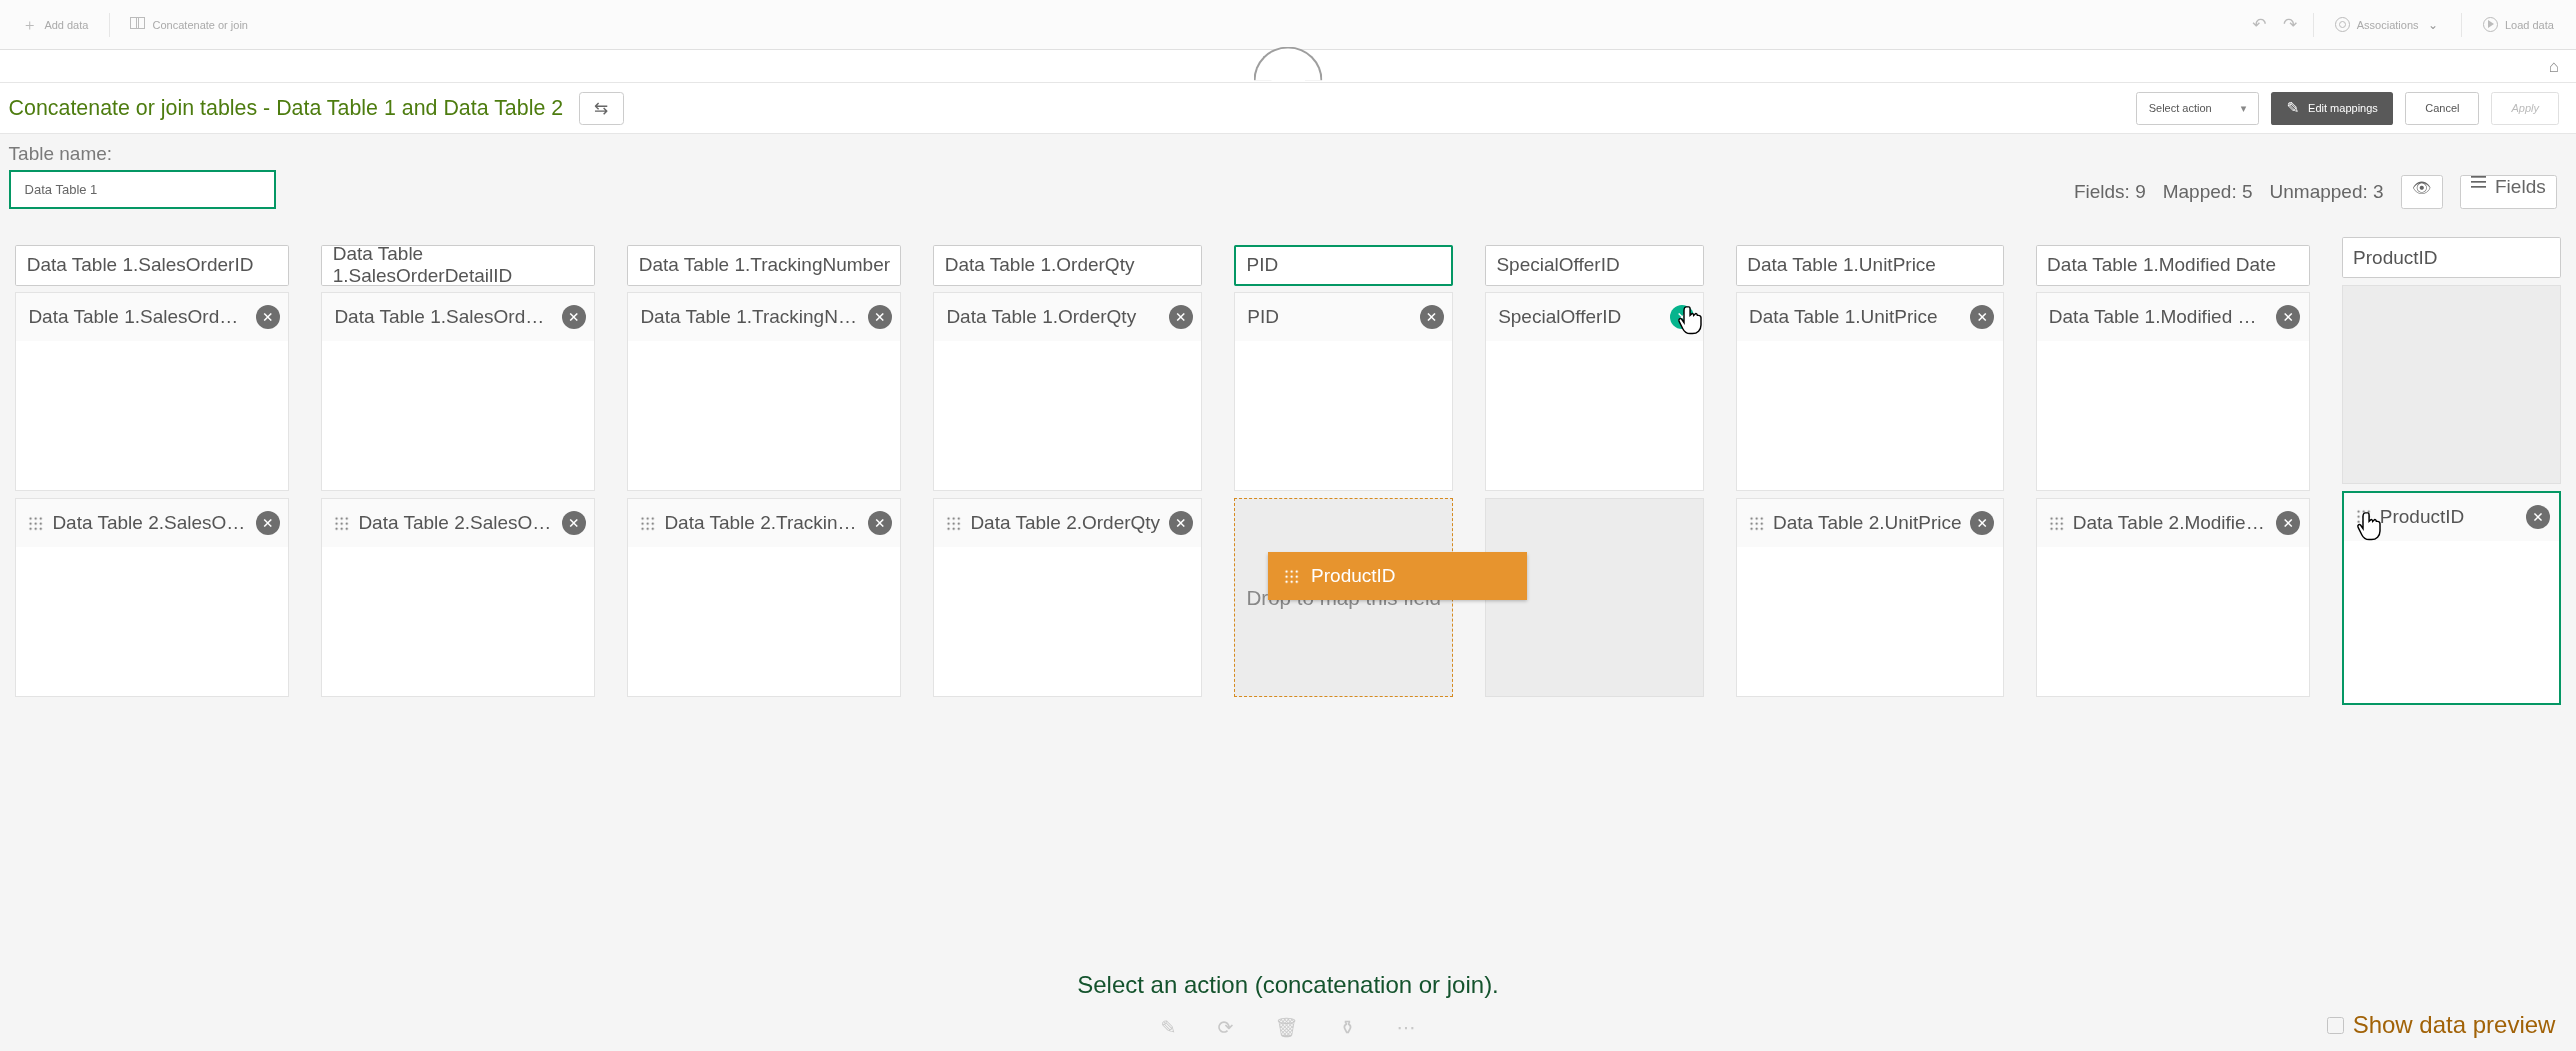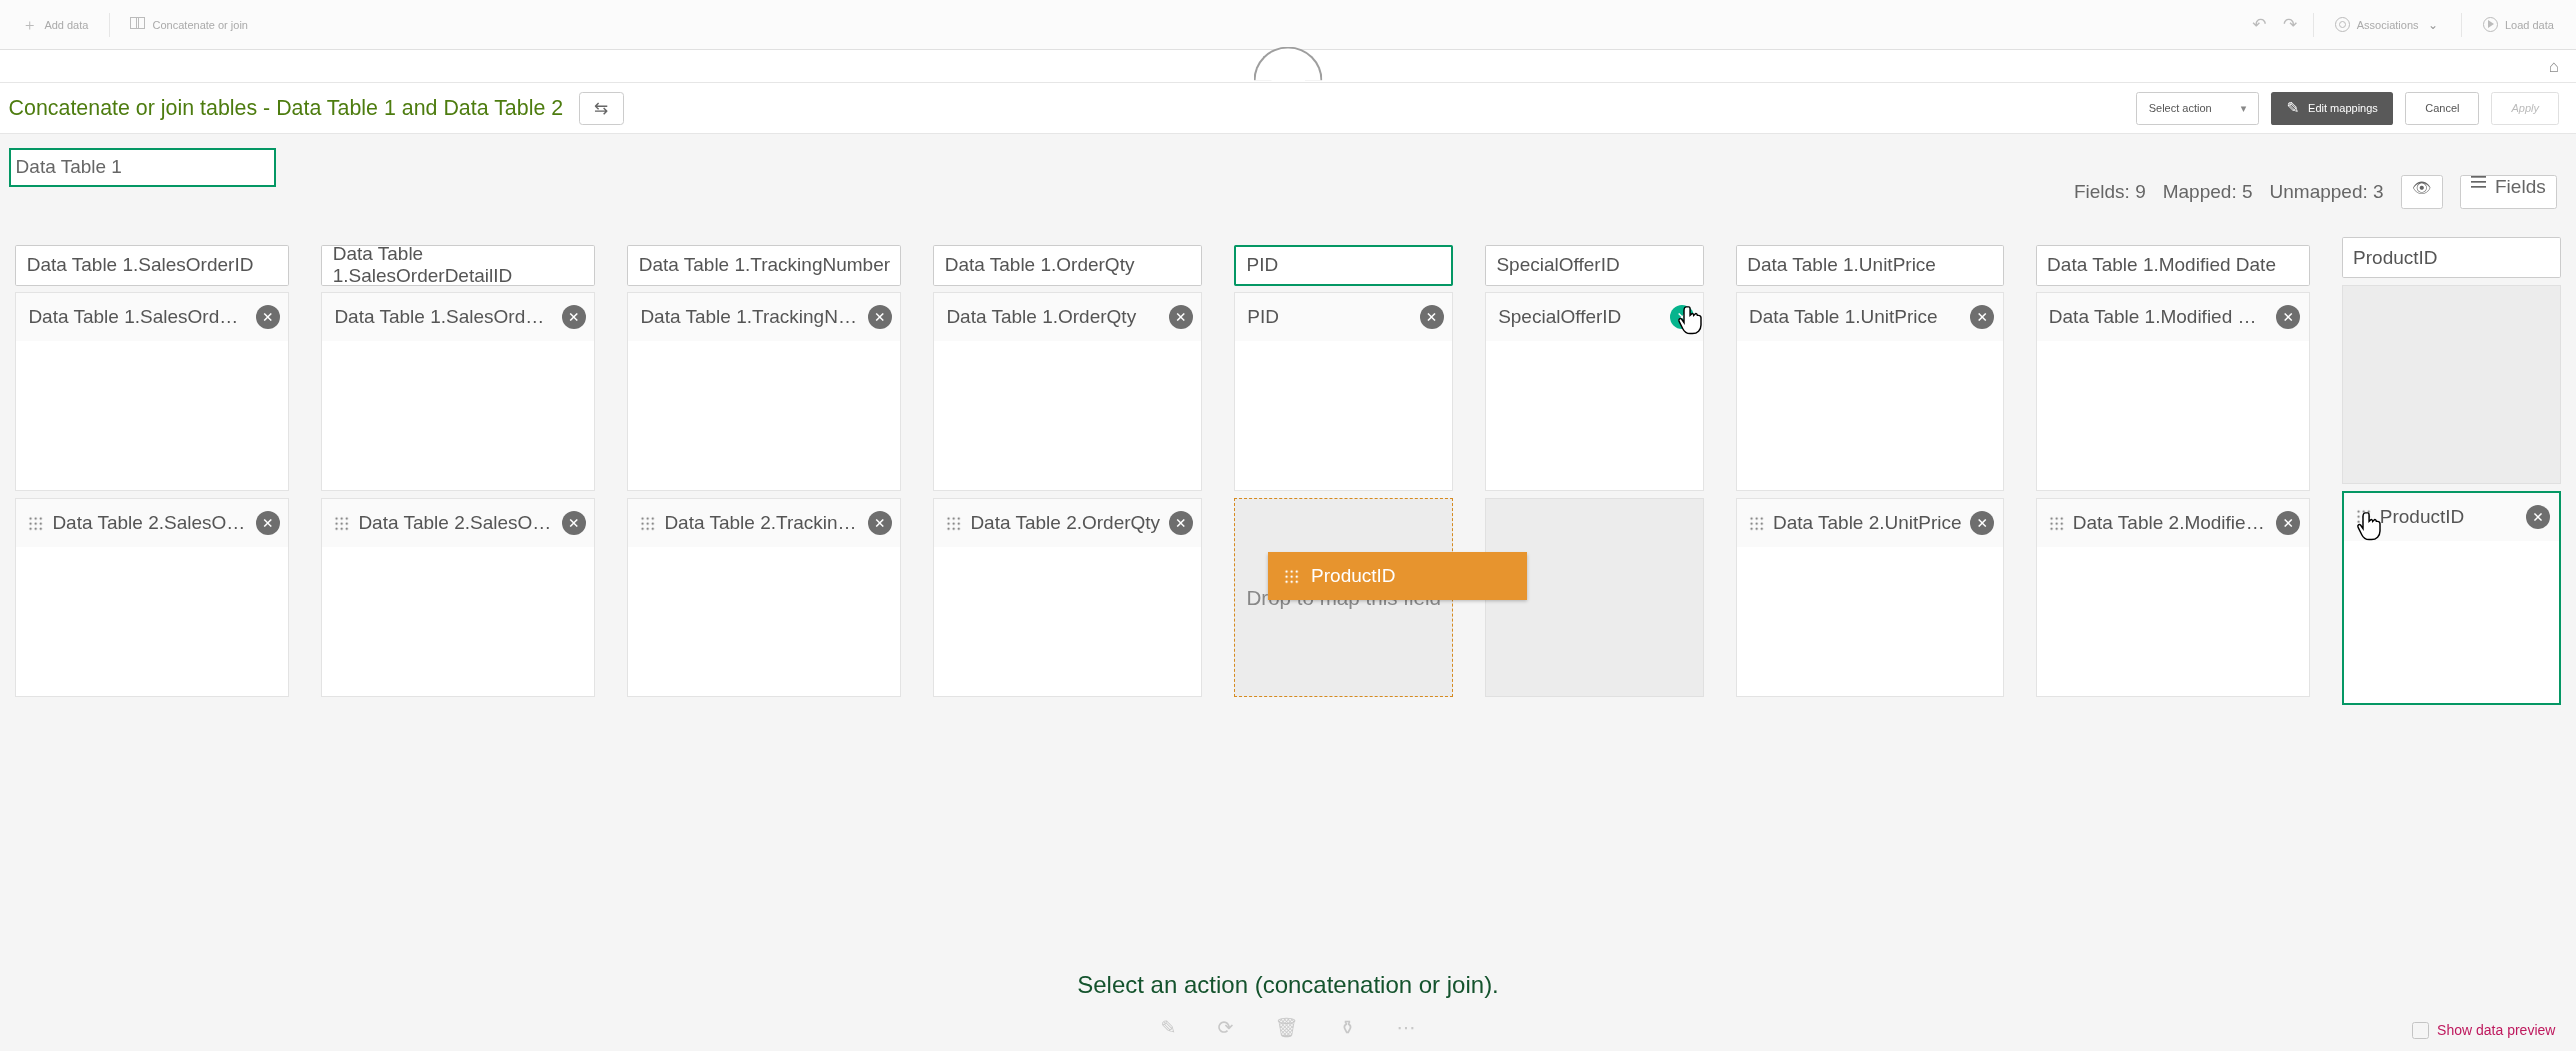--- a/index.html
+++ b/index.html
@@ -106,22 +106,22 @@
   .meta-row {
     position:relative;
     height:103px;
     padding:8.6px 19px 0 8.6px;
   }
   .tablename-label { font-size:19px; color:#7a7a7a; }
   .tablename-input {
     margin-top:5.1px;
     width:267px; height:39px;
     border:2.6px solid #049764;
-    padding:0 5px;
-    font-size:19px; color:#666;
+    padding:0 14px;
+    font-size:13px; color:#666;
     display:flex; align-items:center;
     background:#fff;
   }
   .stats-block {
     position:absolute; right:19px; top:41px;
     display:flex; align-items:center; gap:17px;
     font-size:19px; color:#666;
   }
   .eye-btn, .fields-btn {
     height:34px; border:0.9px solid #ccc; border-radius:2.6px;
@@ -218,22 +218,22 @@
   }
   .bottom-toolbar {
     position:fixed; bottom:0; left:0; right:0;
     height:48px;
     display:flex; align-items:center; justify-content:center; gap:41px;
     color:#c8c8c8;
   }
   .bottom-toolbar .ico { font-size:19px; }
   .bottom-show {
     position:fixed; bottom:12px; right:20.6px;
-    display:flex; align-items:flex-start; gap:8.6px;
-    color:#be185d; font-size:14px;
+    display:flex; align-items:center; gap:8.6px;
+    color:#a16207; font-size:24px;
   }
   .bottom-show .box { width:17px;height:17px;border:1.7px solid #c4c4c4;border-radius:2.6px; }
   
   .svg-hand { fill:#fff; stroke:#000; stroke-width:1.2; }
 </style>
 </head>
 <body>
 
 <div class="topbar">
   <div class="left">
@@ -283,20 +283,21 @@
   </div>
   <div class="cancel-btn">
     <span>Cancel</span>
   </div>
   <div class="apply-btn">
     <span>Apply</span>
   </div>
 </div>
 
 <div class="meta-row">
+  <div class="tablename-label">Table name:</div>
   <div class="tablename-input">
     <span>Data Table 1</span>
   </div>
   <div class="stats-block">
     <span>Fields: 9</span>
     <span>Mapped: 5</span>
     <span>Unmapped: 3</span>
     <div class="eye-btn">
       <span class="ico-eye"></span>
     </div>

